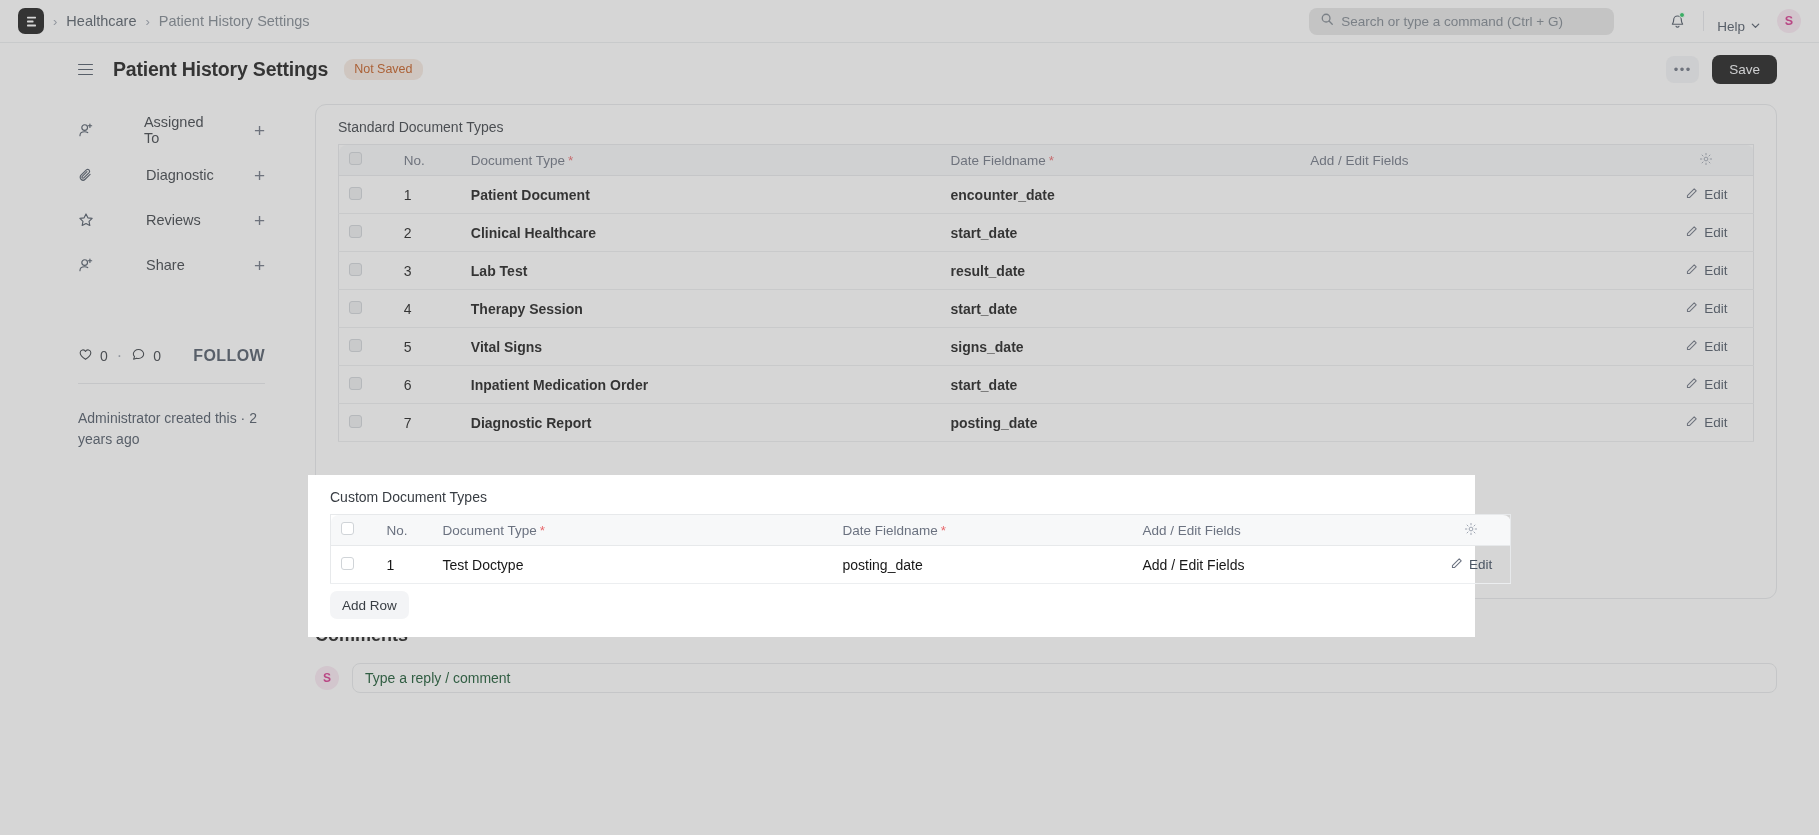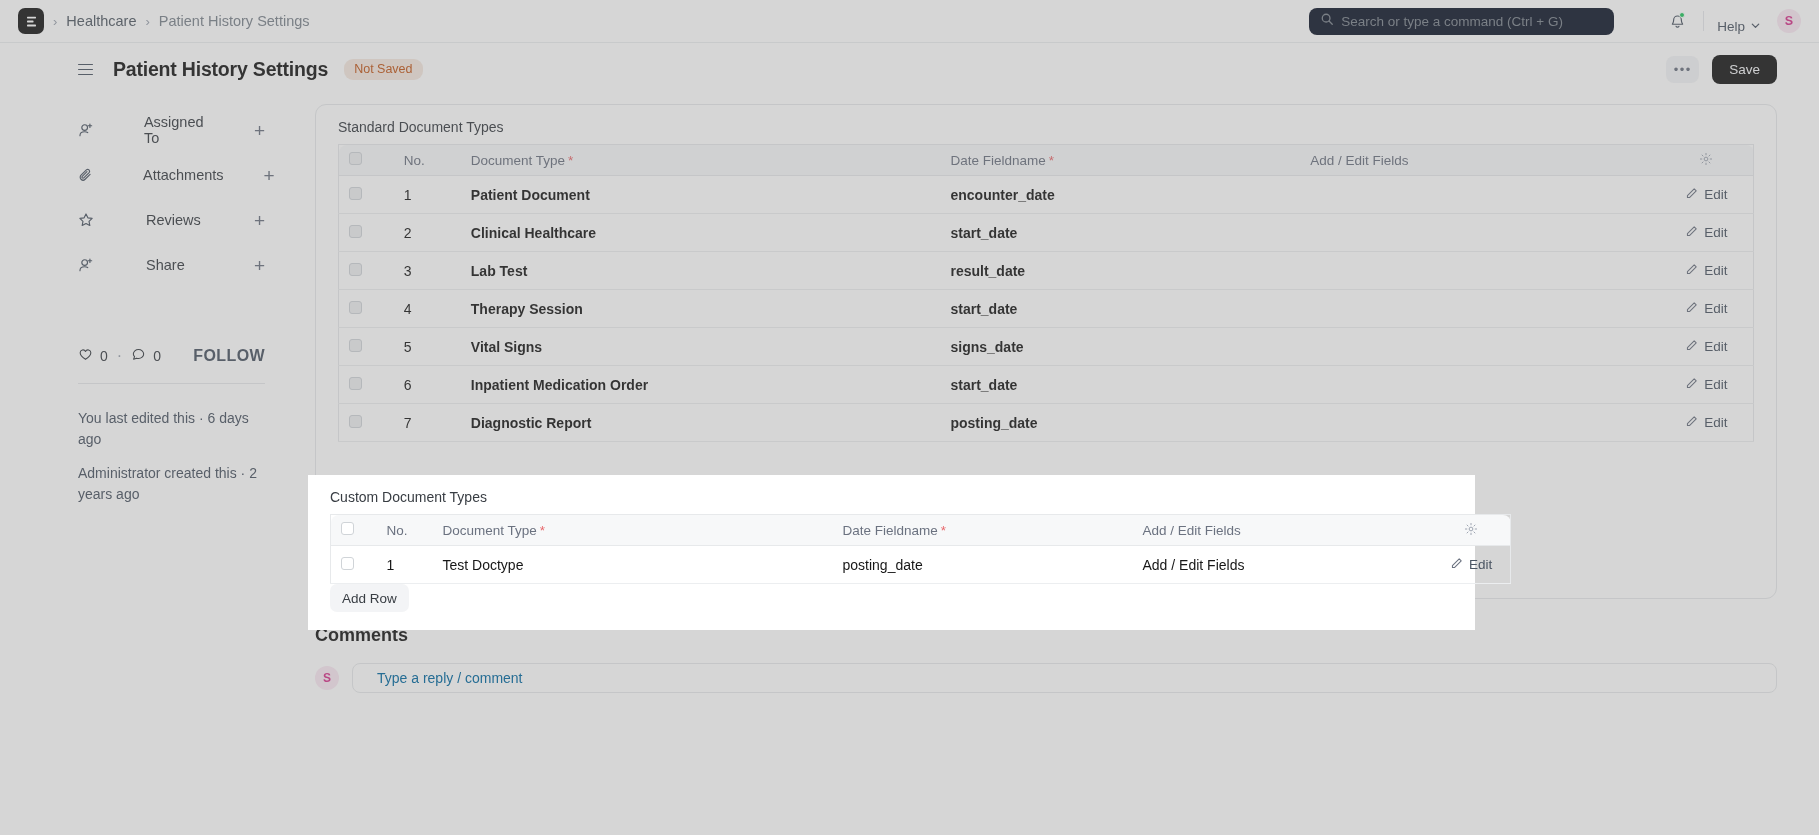--- a/index.html
+++ b/index.html
@@ -35,21 +35,21 @@
   }
   .crumb-sep { color:#9ca3af; font-size:13px; margin: 0 9px; }
   .crumb {
     font-size: 14.5px; color: #525b65; text-decoration:none;
   }
   .crumb.current { color: #7c848d; }
   .nav-spacer { flex: 1 1 auto; }
 
   .search-box {
     width: 305px; height: 27px;
-    background: #0f172a; border-radius: 8px;
+    background: #e5e5e5; border-radius: 8px;
     display: flex; align-items: center; gap: 7px;
     padding: 0 11px; margin-right: 50px;
   }
   .search-box .ph { font-size: 13.5px; color: #7c848d; white-space: nowrap; }
 
   .nav-icon { width: 26px; height: 26px; display:flex; align-items:center; justify-content:center; position: relative; }
   .nav-dot {
     position:absolute; top: 4px; right: 5px;
     width: 6px; height: 6px; border-radius: 50%;
     background: #22c55e; border: 1.5px solid #fff;
@@ -164,35 +164,35 @@
 
   
   .highlight-section {
     position: absolute; left: 308px; top: 475px;
     width: 1167px;
     background:#ffffff;
     z-index: 60;
     padding: 14px 22px 18px 22px;
   }
   .btn-addrow {
-    margin-top: 0; height: 28px; padding: 0 12px;
+    margin-top: 7px; height: 28px; padding: 0 12px;
     background:#f3f4f6; border:none; border-radius: 7px;
     font-size: 13.5px; color:#383d43;
   }
   .link-aef { font-size:14px; color:#171717; }
   .comment-row { display:flex; align-items:center; gap:13px; margin-top: 17px; }
   .comment-avatar {
     width: 24px; height:24px; border-radius:50%;
     background:#fae8f2; color:#d6348c; font-size:12px; font-weight:600;
     display:flex; align-items:center; justify-content:center; flex:0 0 auto;
   }
   .comment-input {
     flex:1 1 auto; height: 30px; border:1px solid #e7e9eb; border-radius: 8px;
-    display:flex; align-items:center; padding: 0 24px;
-    font-size: 14px; color:#0369a1; background:#fff;
+    display:flex; align-items:center; padding: 0 12px;
+    font-size: 14px; color:#14532d; background:#fff;
   }
 </style>
 </head>
 <body>
 
 <div id="page">
 
   <div class="navbar">
     <div class="logo">
       <svg width="13" height="13" viewBox="0 0 16 16" aria-hidden="true">
@@ -270,21 +270,21 @@
         <span class="lbl">Assigned To</span>
         <span class="plus">+</span>
       </div>
 
       <div class="side-row">
         <span class="ico">
           <svg width="16" height="16" viewBox="0 0 18 18" fill="none" stroke="#4b5563" stroke-width="1.3" stroke-linecap="round">
             <path d="M13.6 8.2 8 13.8a3.2 3.2 0 0 1-4.6-4.6l6-6a2.2 2.2 0 0 1 3.1 3.1l-6 6a1.2 1.2 0 0 1-1.7-1.7l5.3-5.3"></path>
           </svg>
         </span>
-        <span class="lbl">Attachments</span>
+        <span class="lbl">Diagnostic</span>
         <span class="plus">+</span>
       </div>
 
       <div class="side-row">
         <span class="ico">
           <svg width="16" height="16" viewBox="0 0 18 18" fill="none" stroke="#4b5563" stroke-width="1.3" stroke-linejoin="round">
             <polygon points="9,2.2 11.1,6.6 15.9,7.2 12.4,10.5 13.3,15.2 9,12.9 4.7,15.2 5.6,10.5 2.1,7.2 6.9,6.6"></polygon>
           </svg>
         </span>
         <span class="lbl">Reviews</span>
@@ -318,21 +318,20 @@
           <span>
             <svg width="15" height="15" viewBox="0 0 18 18" fill="none" stroke="#383d43" stroke-width="1.3" stroke-linejoin="round">
               <path d="M15.2 8.4c0 3-2.8 5.4-6.2 5.4-.8 0-1.6-.1-2.3-.4l-3.6 1.2 1.2-3A5 5 0 0 1 2.8 8.4c0-3 2.8-5.4 6.2-5.4s6.2 2.4 6.2 5.4z"></path>
             </svg>
           </span>
           <span>0</span>
         </span>
         <span class="follow">FOLLOW</span>
       </div>
 
-      <div class="side-meta">You last edited this · 6 days ago</div>
       <div class="side-meta">Administrator created this · 2 years ago</div>
     </div>
 
     <div class="main">
 
       <div class="card">
         <div class="section-label">Standard Document Types</div>
 
         <table class="grid">
           <colgroup>

